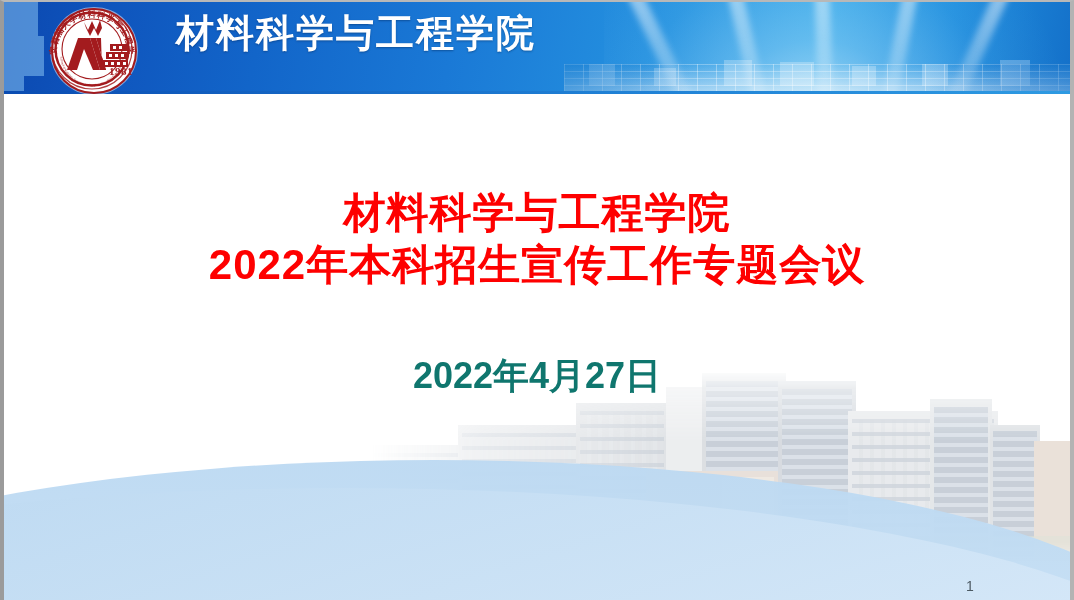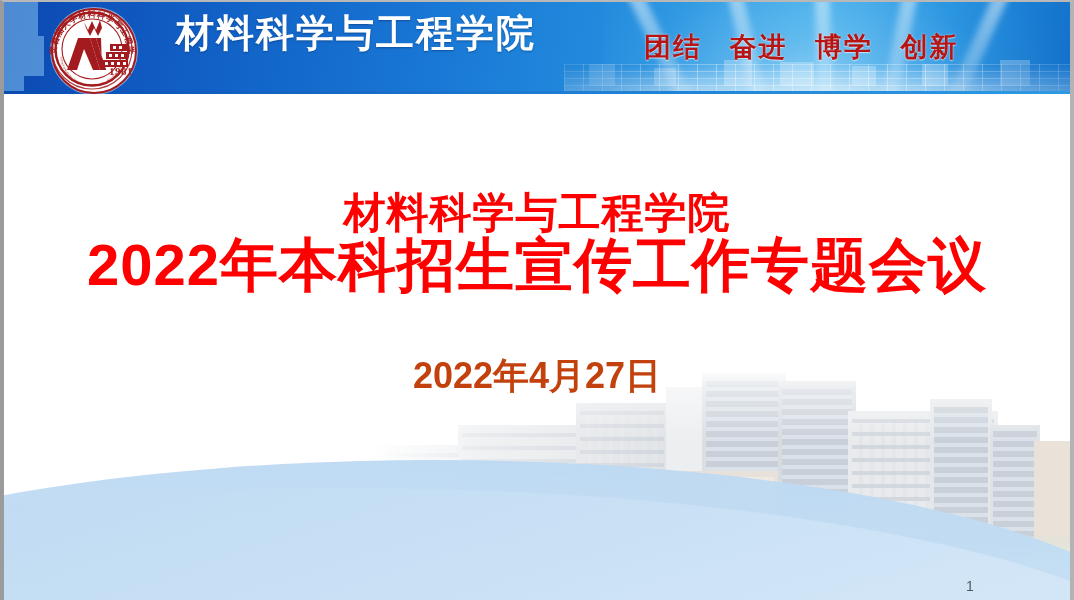--- a/index.html
+++ b/index.html
@@ -227,27 +227,27 @@
     z-index: 5;
   }
   .title-line {
     color: #fe0000;
     font-weight: bold;
     letter-spacing: 1px;
     line-height: 52px;
     white-space: nowrap;
   }
   #title-line1 { font-size: 42px; }
-  #title-line2 { font-size: 58px; }
+  #title-line2 { font-size: 42px; }
   #date-line {
     position: absolute;
     left: 0; top: 350px;
     width: 1066px;
     text-align: center;
-    color: #c2410c;
+    color: #0f766e;
     font-size: 36px;
     font-weight: bold;
     letter-spacing: 0px;
     z-index: 5;
     white-space: nowrap;
   }
 
   #page-number {
     position: absolute;
     left: 962px; top: 576px;
@@ -372,26 +372,20 @@
           <rect x="99" y="46" width="3" height="3"></rect>
           <rect x="91" y="38" width="3" height="3"></rect>
             <rect x="97" y="38" width="3" height="3"></rect>
         </g>
       </svg>
       <div class="year">1981</div>
     </div>
 
     <div id="hdr-cn">材料科学与工程学院</div>
 
-    <div id="motto">
-      <span>团结</span>
-      <span>奋进</span>
-      <span>博学</span>
-      <span>创新</span>
-    </div>
   </div>
 
   <div id="title-block">
     <div class="title-line" id="title-line1">材料科学与工程学院</div>
     <div class="title-line" id="title-line2">2022年本科招生宣传工作专题会议</div>
   </div>
 
   <div id="date-line">2022年4月27日</div>
 
   <div id="page-number">1</div>

